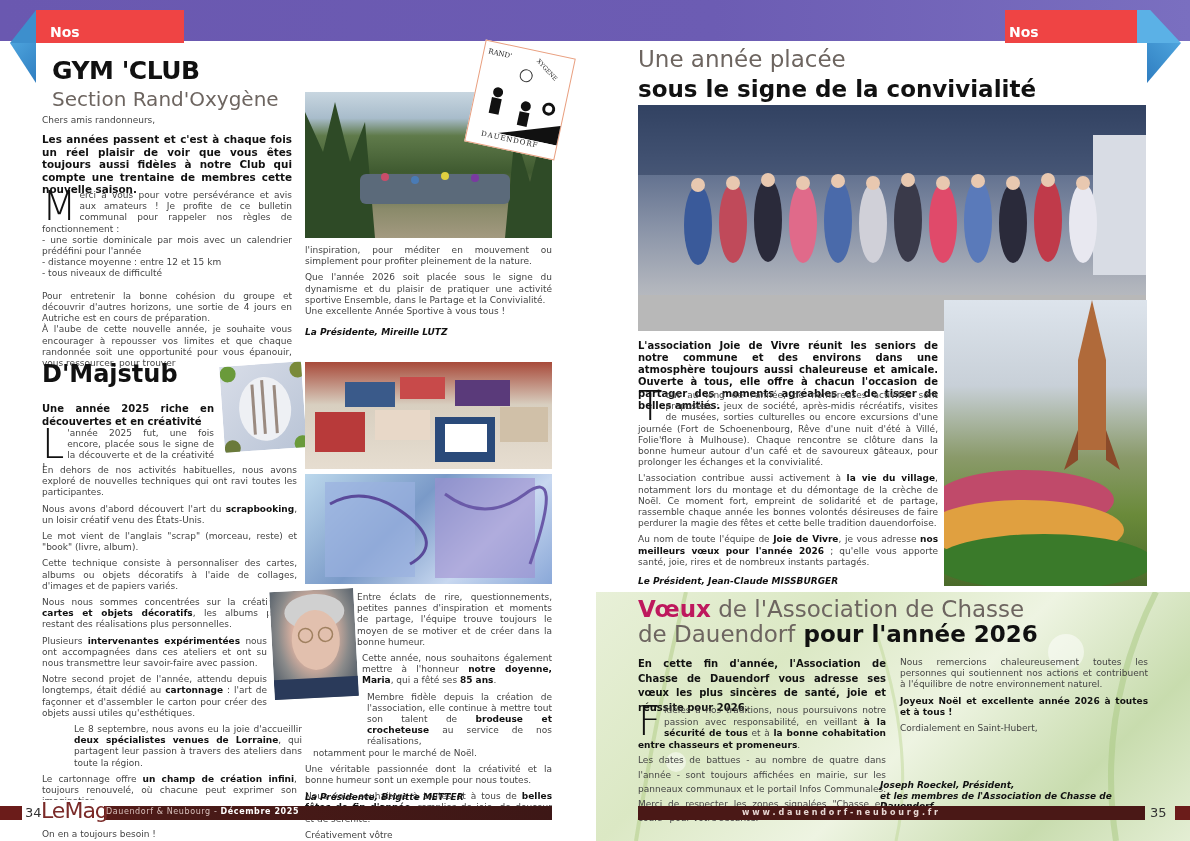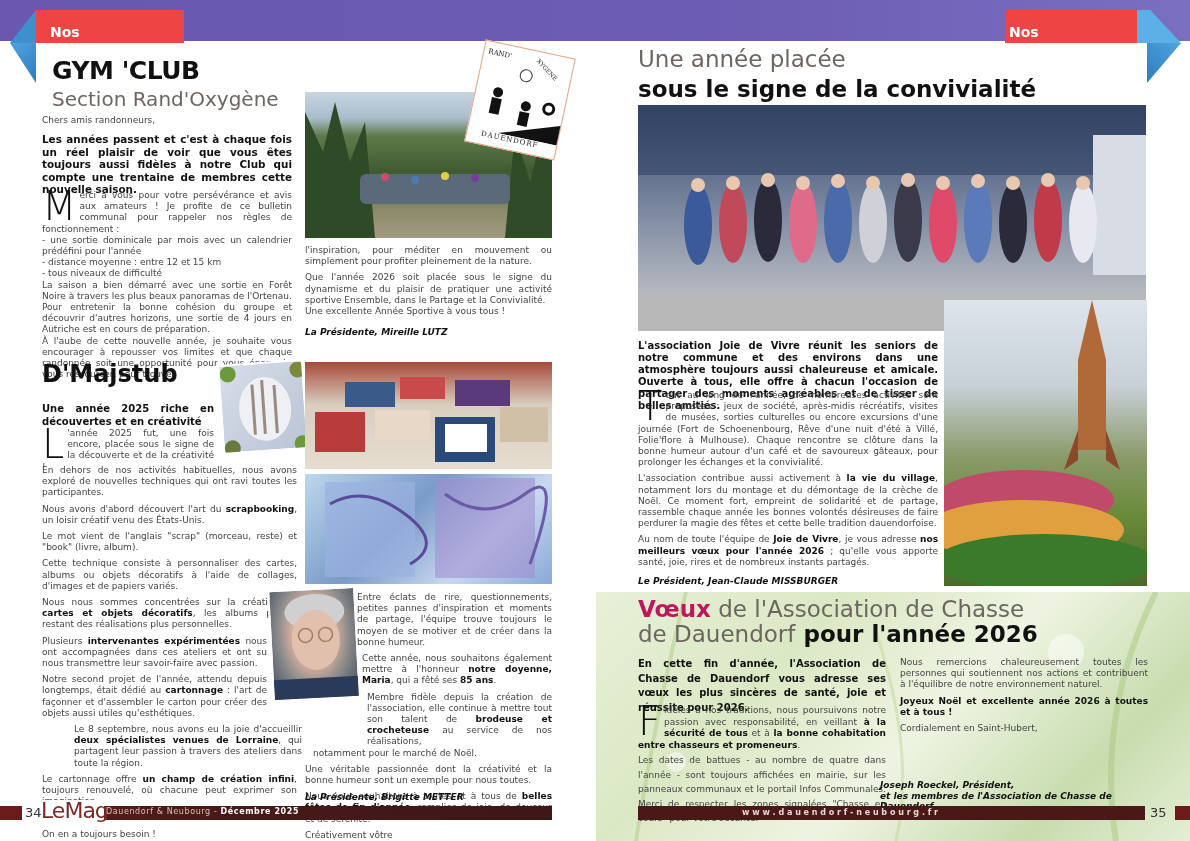--- a/index.html
+++ b/index.html
@@ -54,21 +54,21 @@
 <div class="h2grey" style="left:52px;top:87px;font-size:20px;">Section Rand'Oxygène</div>
 <div class="p" style="left:42px;top:115px;width:250px;">Chers amis randonneurs,</div>
 <div class="lead" style="left:42px;top:133px;width:250px;font-size:10.4px;">Les années passent et c'est à chaque fois un réel plaisir de voir que vous êtes toujours aussi fidèles à notre Club qui compte une trentaine de membres cette nouvelle saison.</div>
 
 <div class="p" style="left:42px;top:190px;width:250px;">
   <span class="dropcap">M</span>
   <span>erci à vous pour votre persévérance et avis aux amateurs ! Je profite de ce bulletin communal pour rappeler nos règles de fonctionnement :</span><br>
   <span>- une sortie dominicale par mois avec un calendrier prédéfini pour l'année</span><br>
   <span>- distance moyenne : entre 12 et 15 km</span><br>
   <span>- tous niveaux de difficulté</span><br>
-  <span>La saison a bien démarré avec une sortie en Forêt Noire à travers les plus beaux panoramas de l'Ortenau.</span><br>
+  <br>
   <span>Pour entretenir la bonne cohésion du groupe et découvrir d'autres horizons, une sortie de 4 jours en Autriche est en cours de préparation.</span><br>
   <span>À l'aube de cette nouvelle année, je souhaite vous encourager à repousser vos limites et que chaque randonnée soit une opportunité pour vous épanouir, vous ressourcer, pour trouver</span>
 </div>
 
 <div class="photo" style="left:305px;top:92px;width:247px;height:146px;background:linear-gradient(180deg,#c8d6e0 0%,#a8bccb 18%,#5f7a4a 30%,#3f5a30 55%,#8a8a6a 80%,#a39a80 100%);">
   <svg width="247" height="146">
     <polygon points="0,146 0,20 18,60 30,10 45,70 60,30 70,146" fill="#2e4a26"></polygon>
     <polygon points="200,146 210,40 225,90 240,30 247,60 247,146" fill="#2f4b27"></polygon>
     <g fill="#3a3a4a">
       <rect x="55" y="82" width="150" height="30" rx="6" fill="#5b6a7a"></rect>

